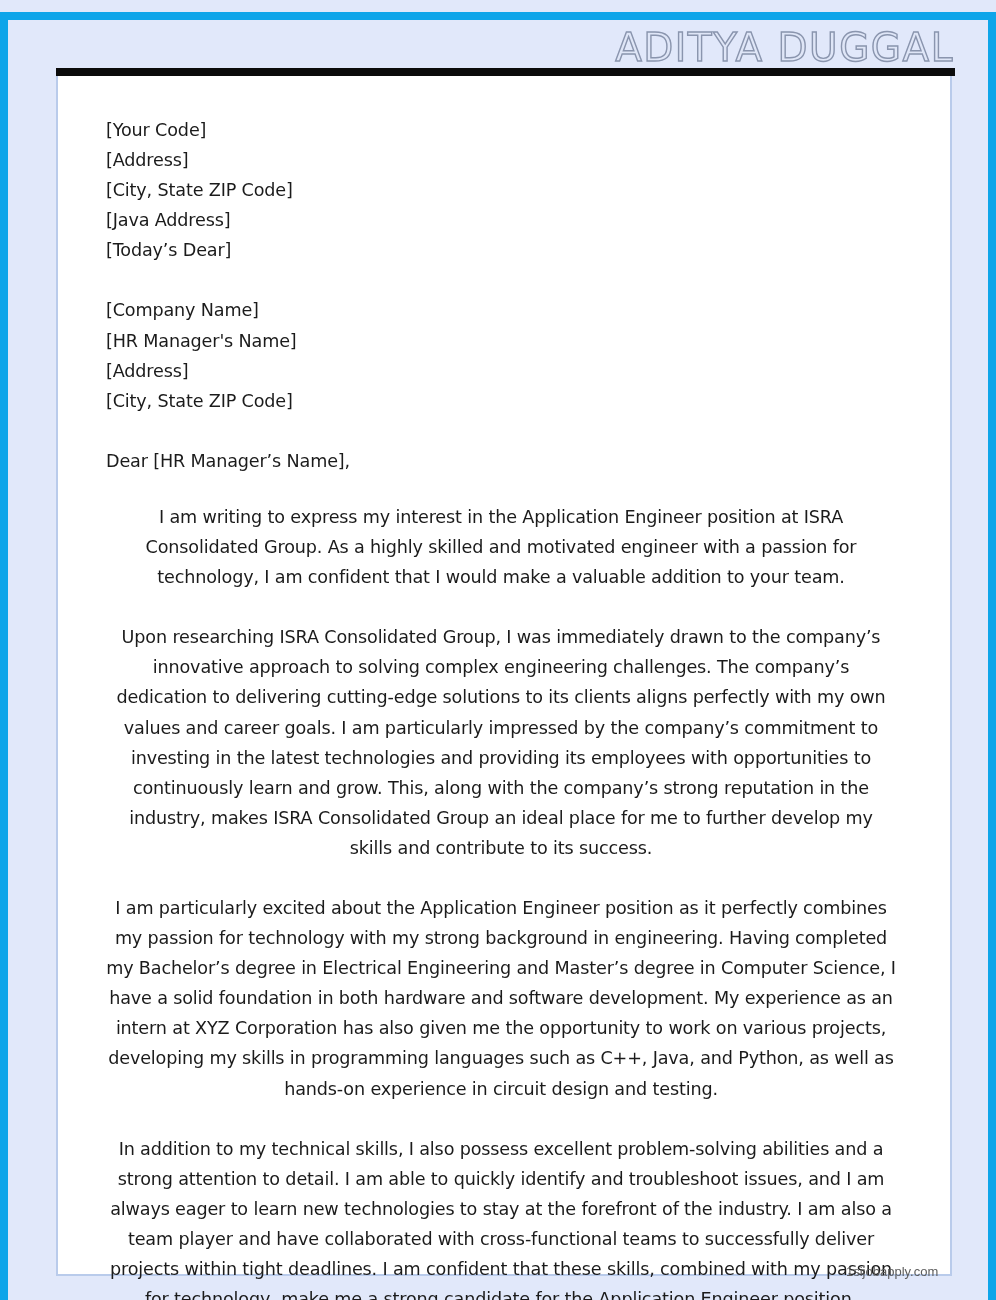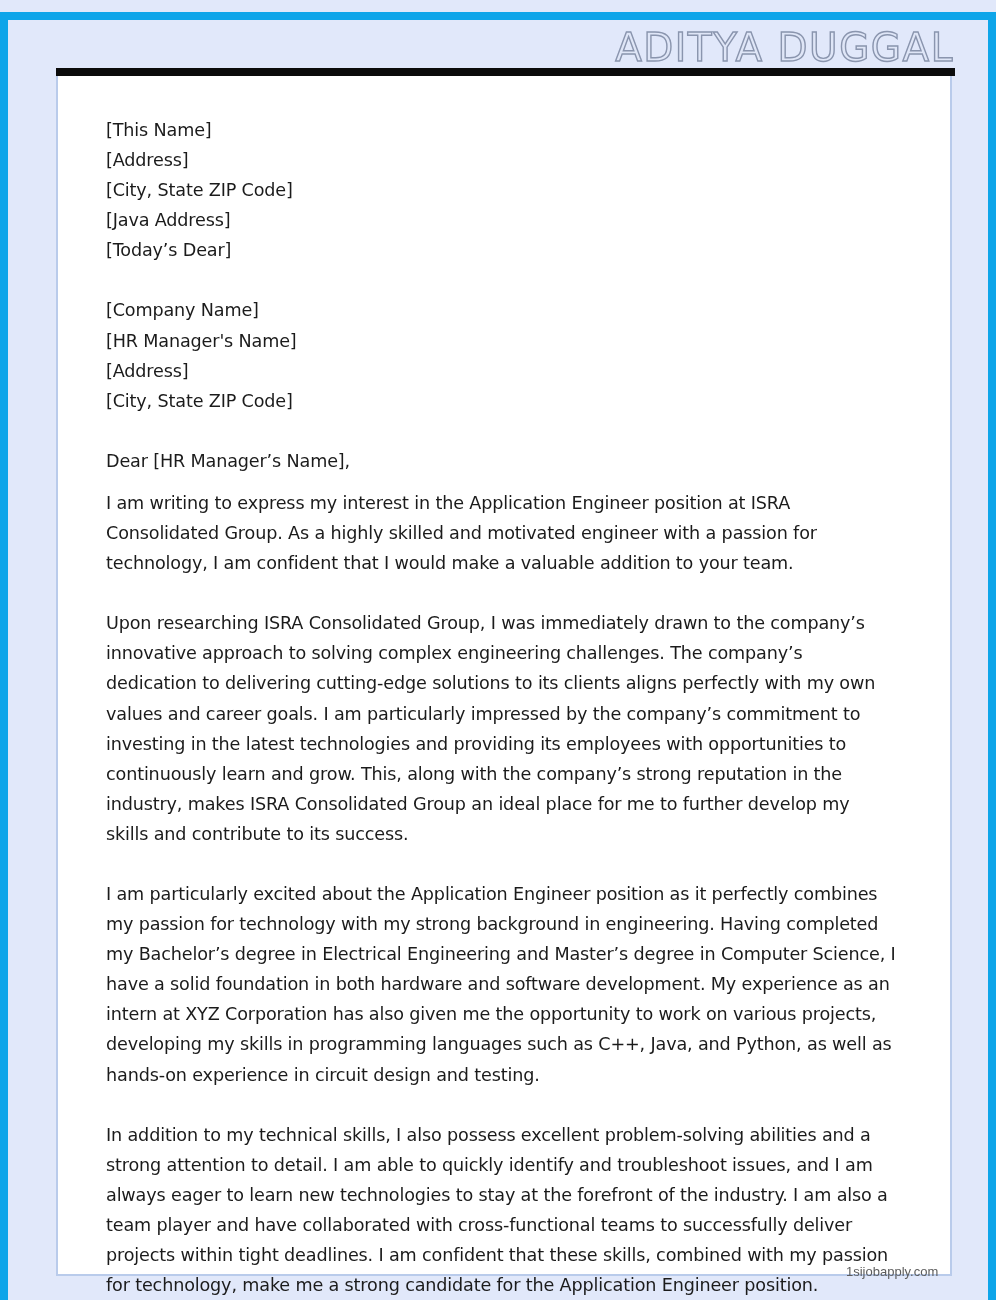--- a/index.html
+++ b/index.html
@@ -92,25 +92,25 @@
     z-index: 3;
   }
   .addr-block {
     margin: 0 0 30px 0;
   }
   .addr-line {
     display: block;
     white-space: nowrap;
   }
   .salutation {
-    margin: 0 0 12px 0;
+    margin: 0 0 26px 0;
   }
   .para {
     margin: 0 0 30px 0;
-    text-align: left;
+    text-align: center;
   }
   .para:last-child { margin-bottom: 0; }
 
   
   .watermark {
     position: absolute;
     left: 838px;
     top: 1244px;
     font-family: "Liberation Sans", sans-serif;
     font-size: 13px;
@@ -129,21 +129,21 @@
     <div class="letterhead-name">ADITYA DUGGAL</div>
   </div>
 
   <div class="header-rule"></div>
 
   <div class="sheet"></div>
 
   <div class="letter-body">
 
     <div class="addr-block">
-      <span class="addr-line">[This Name]</span>
+      <span class="addr-line">[Your Code]</span>
       <span class="addr-line">[Address]</span>
       <span class="addr-line">[City, State ZIP Code]</span>
       <span class="addr-line">[Java Address]</span>
       <span class="addr-line">[Today’s Dear]</span>
     </div>
 
     <div class="addr-block">
       <span class="addr-line">[Company Name]</span>
       <span class="addr-line">[HR Manager's Name]</span>
       <span class="addr-line">[Address]</span>

